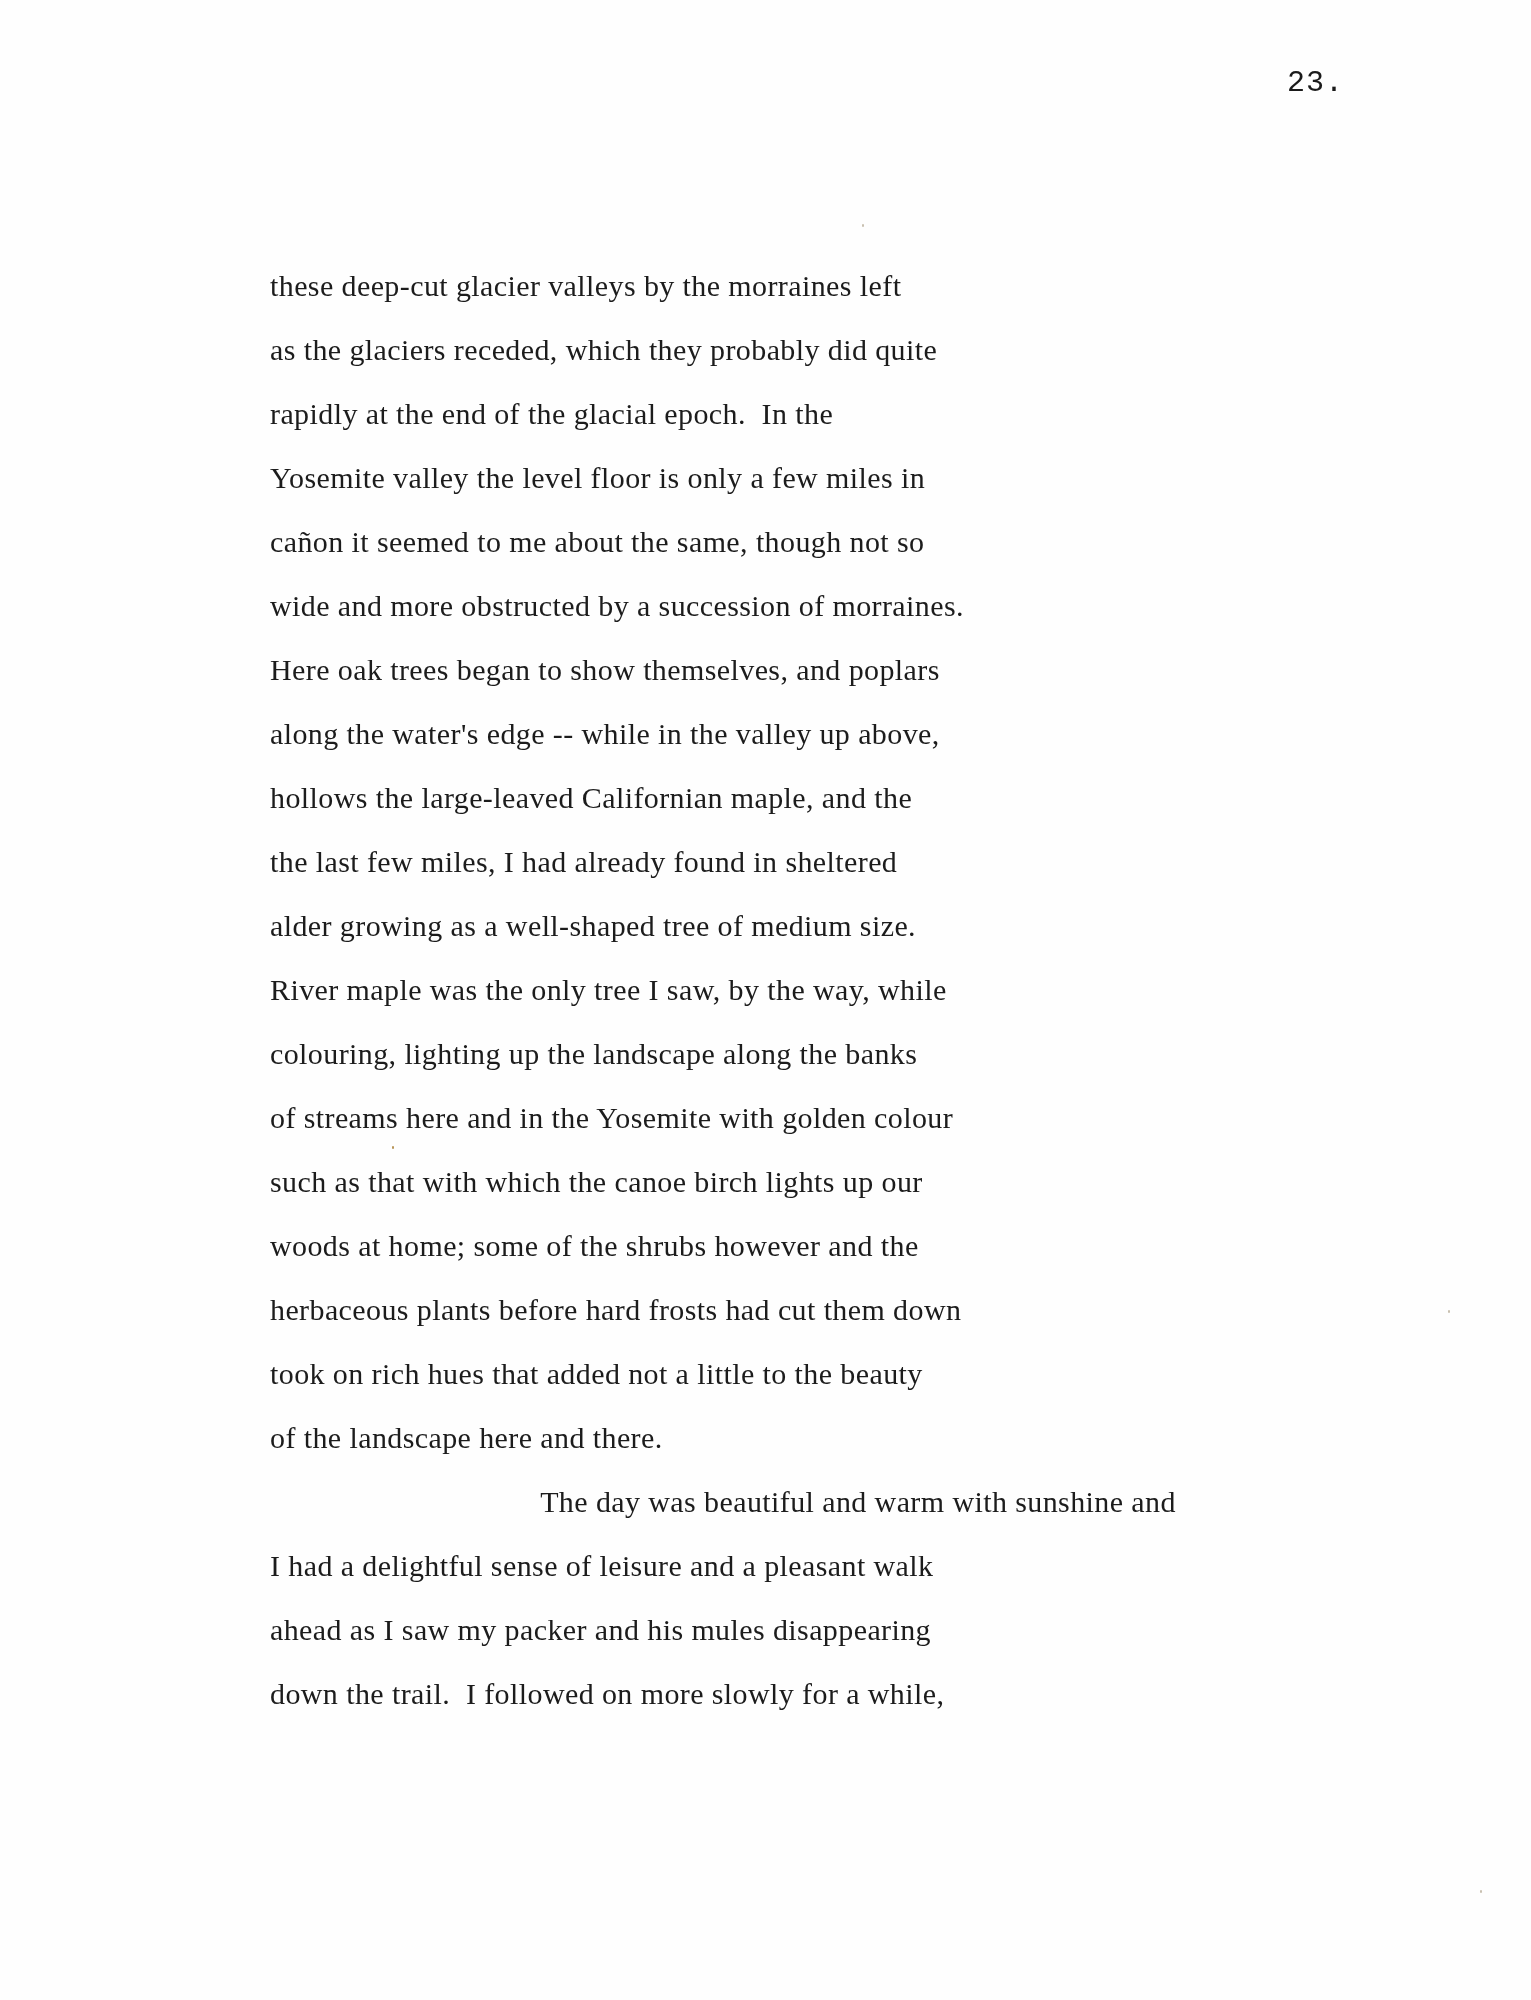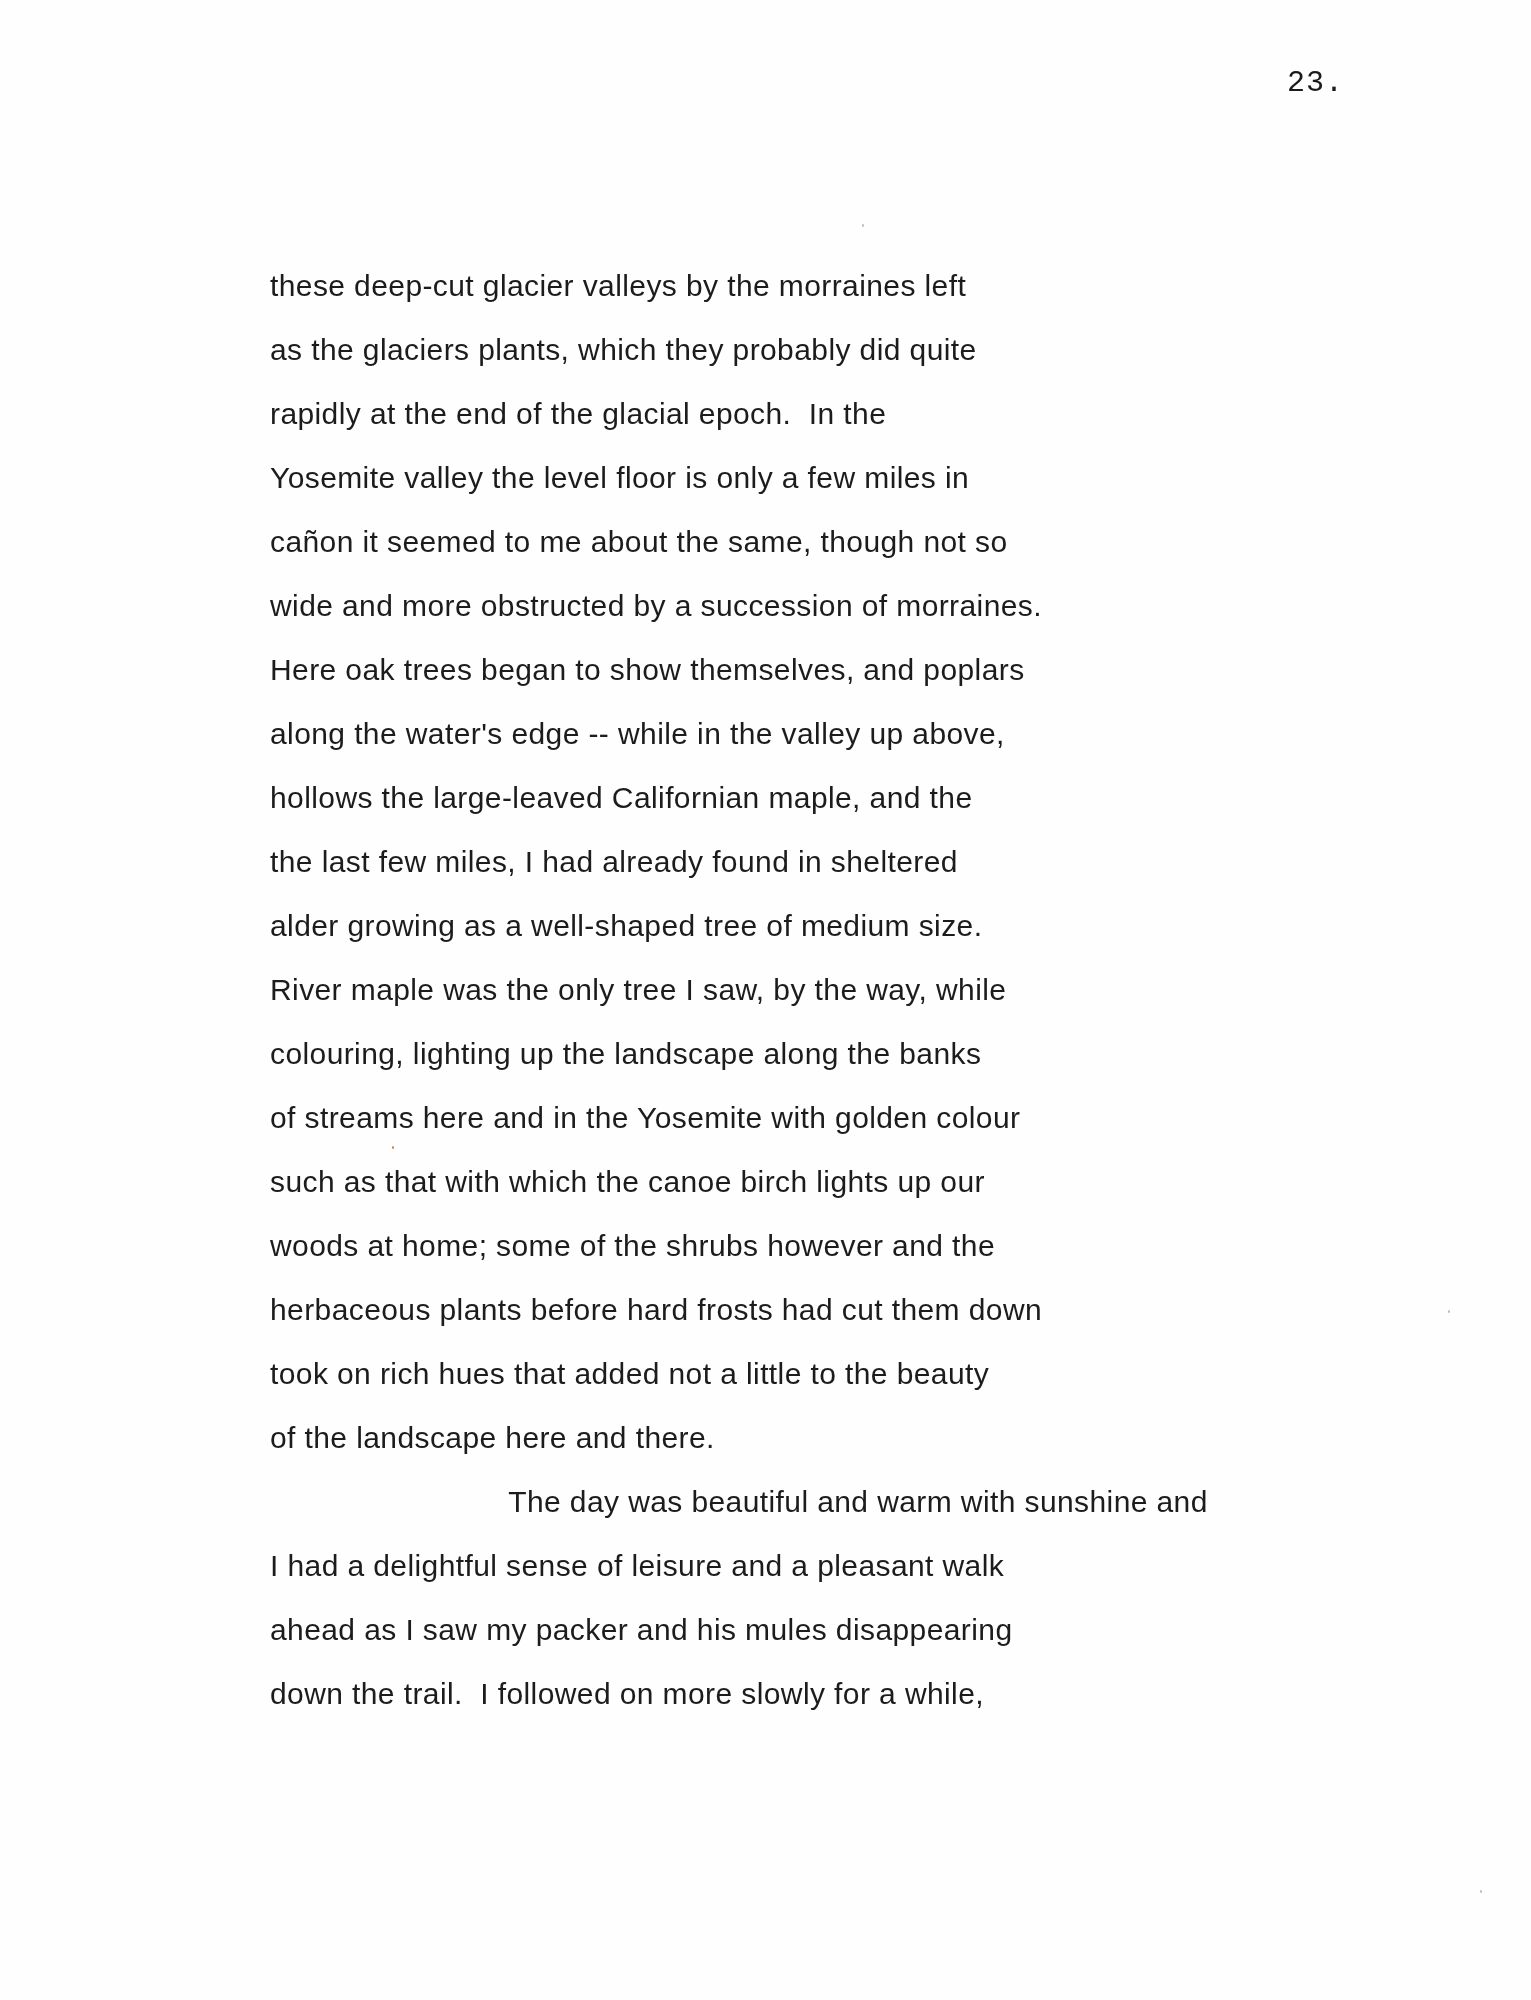--- a/index.html
+++ b/index.html
@@ -29,21 +29,21 @@
       font-family: "Liberation Mono", "DejaVu Sans Mono", monospace;
       font-size: 30px;
       color: #1a1a1a;
       letter-spacing: 1px;
     }
     .body-text {
       position: absolute;
       left: 270px;
       top: 254px;
       width: 1080px;
-      font-family: Liberation Sans, sans-serif;
+      font-family: Liberation Serif, serif;
       font-size: 30px;
       color: #1c1c1c;
       line-height: 64px;
     }
     .line {
       display: block;
       white-space: pre;
       height: 64px;
       letter-spacing: 0.4px;
     }
@@ -62,21 +62,21 @@
 </head>
 <body>
 
 <div class="page">
   <div class="page-number">23.</div>
 
   <div class="body-text">
 
     <div>
       <span class="line">these deep-cut glacier valleys by the morraines left</span>
-      <span class="line">as the glaciers plants, which they probably did quite</span>
+      <span class="line">as the glaciers receded, which they probably did quite</span>
       <span class="line">rapidly at the end of the glacial epoch.  In the</span>
       <span class="line">Yosemite valley the level floor is only a few miles in</span>
       <span class="line">cañon it seemed to me about the same, though not so</span>
       <span class="line">wide and more obstructed by a succession of morraines.</span>
       <span class="line">Here oak trees began to show themselves, and poplars</span>
       <span class="line">along the water's edge -- while in the valley up above,</span>
       <span class="line">hollows the large-leaved Californian maple, and the</span>
       <span class="line">the last few miles, I had already found in sheltered</span>
       <span class="line">alder growing as a well-shaped tree of medium size.</span>
       <span class="line">River maple was the only tree I saw, by the way, while</span>

